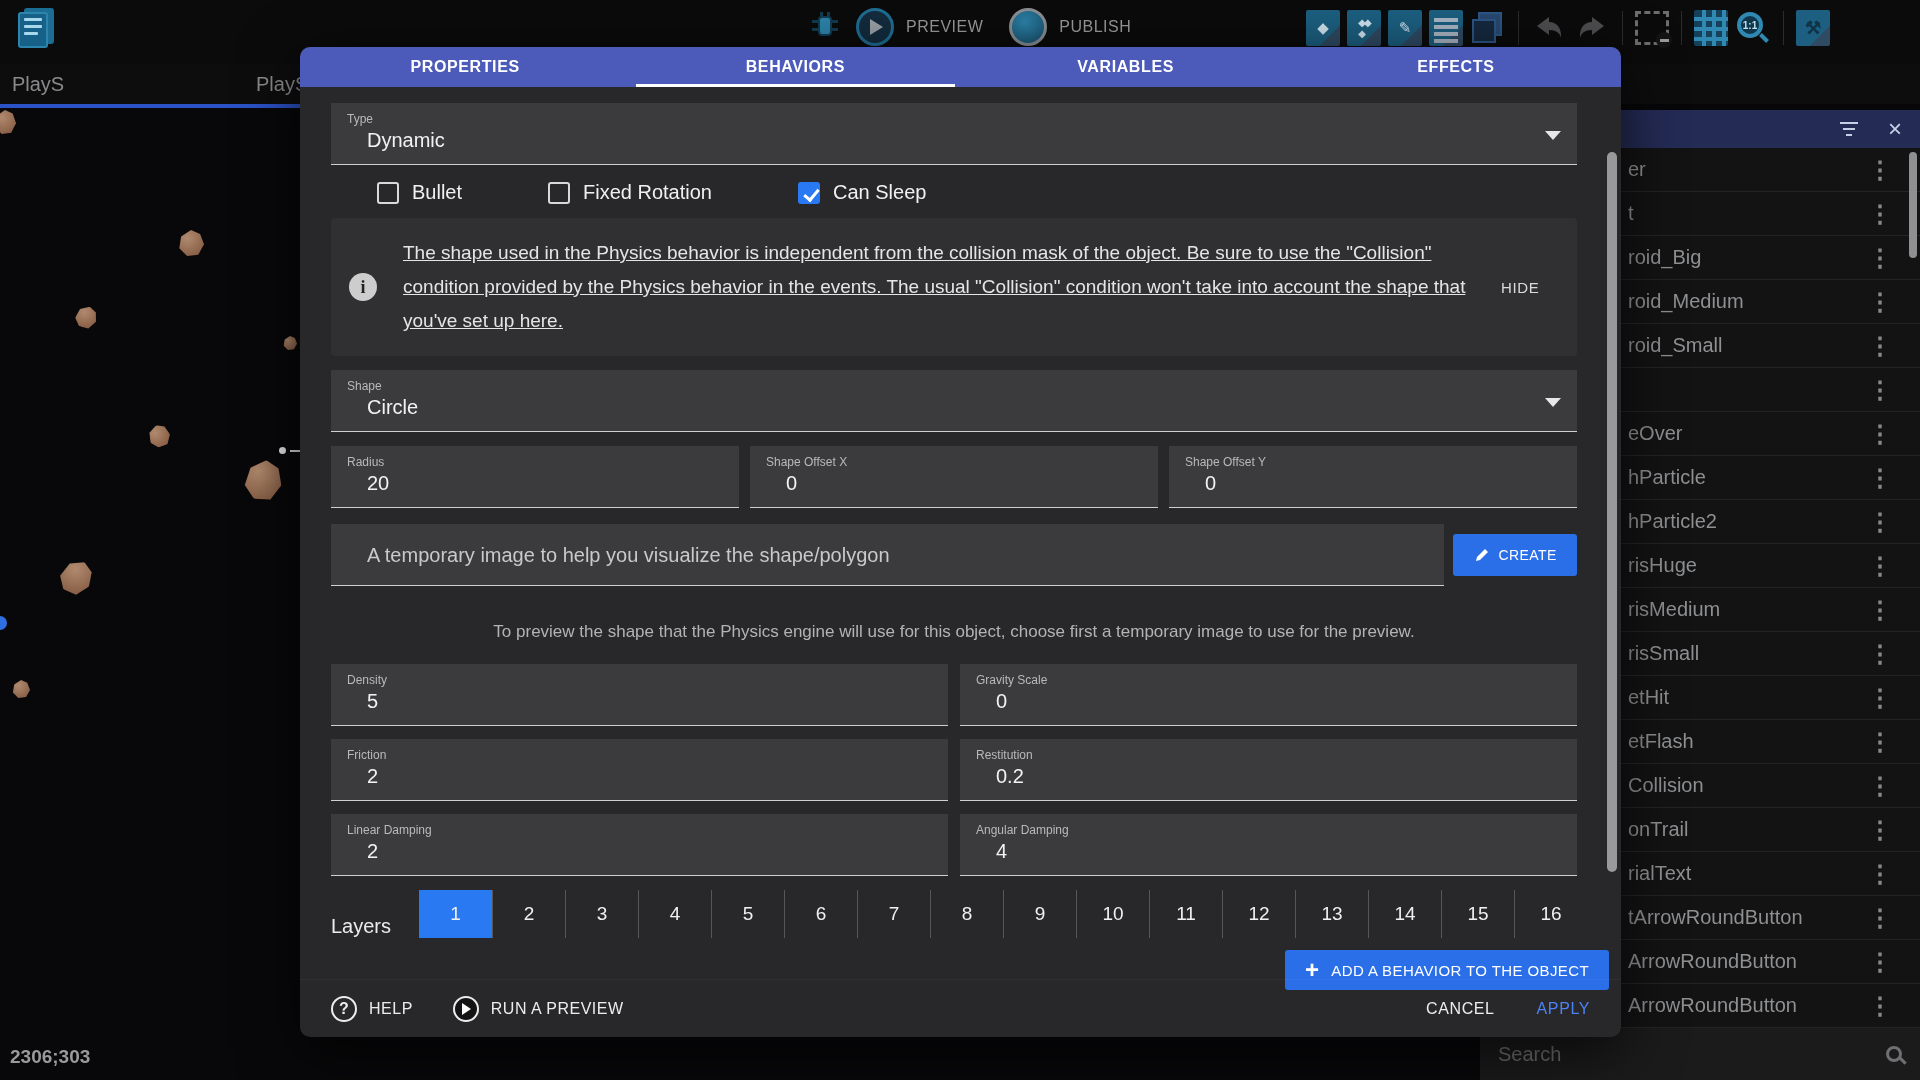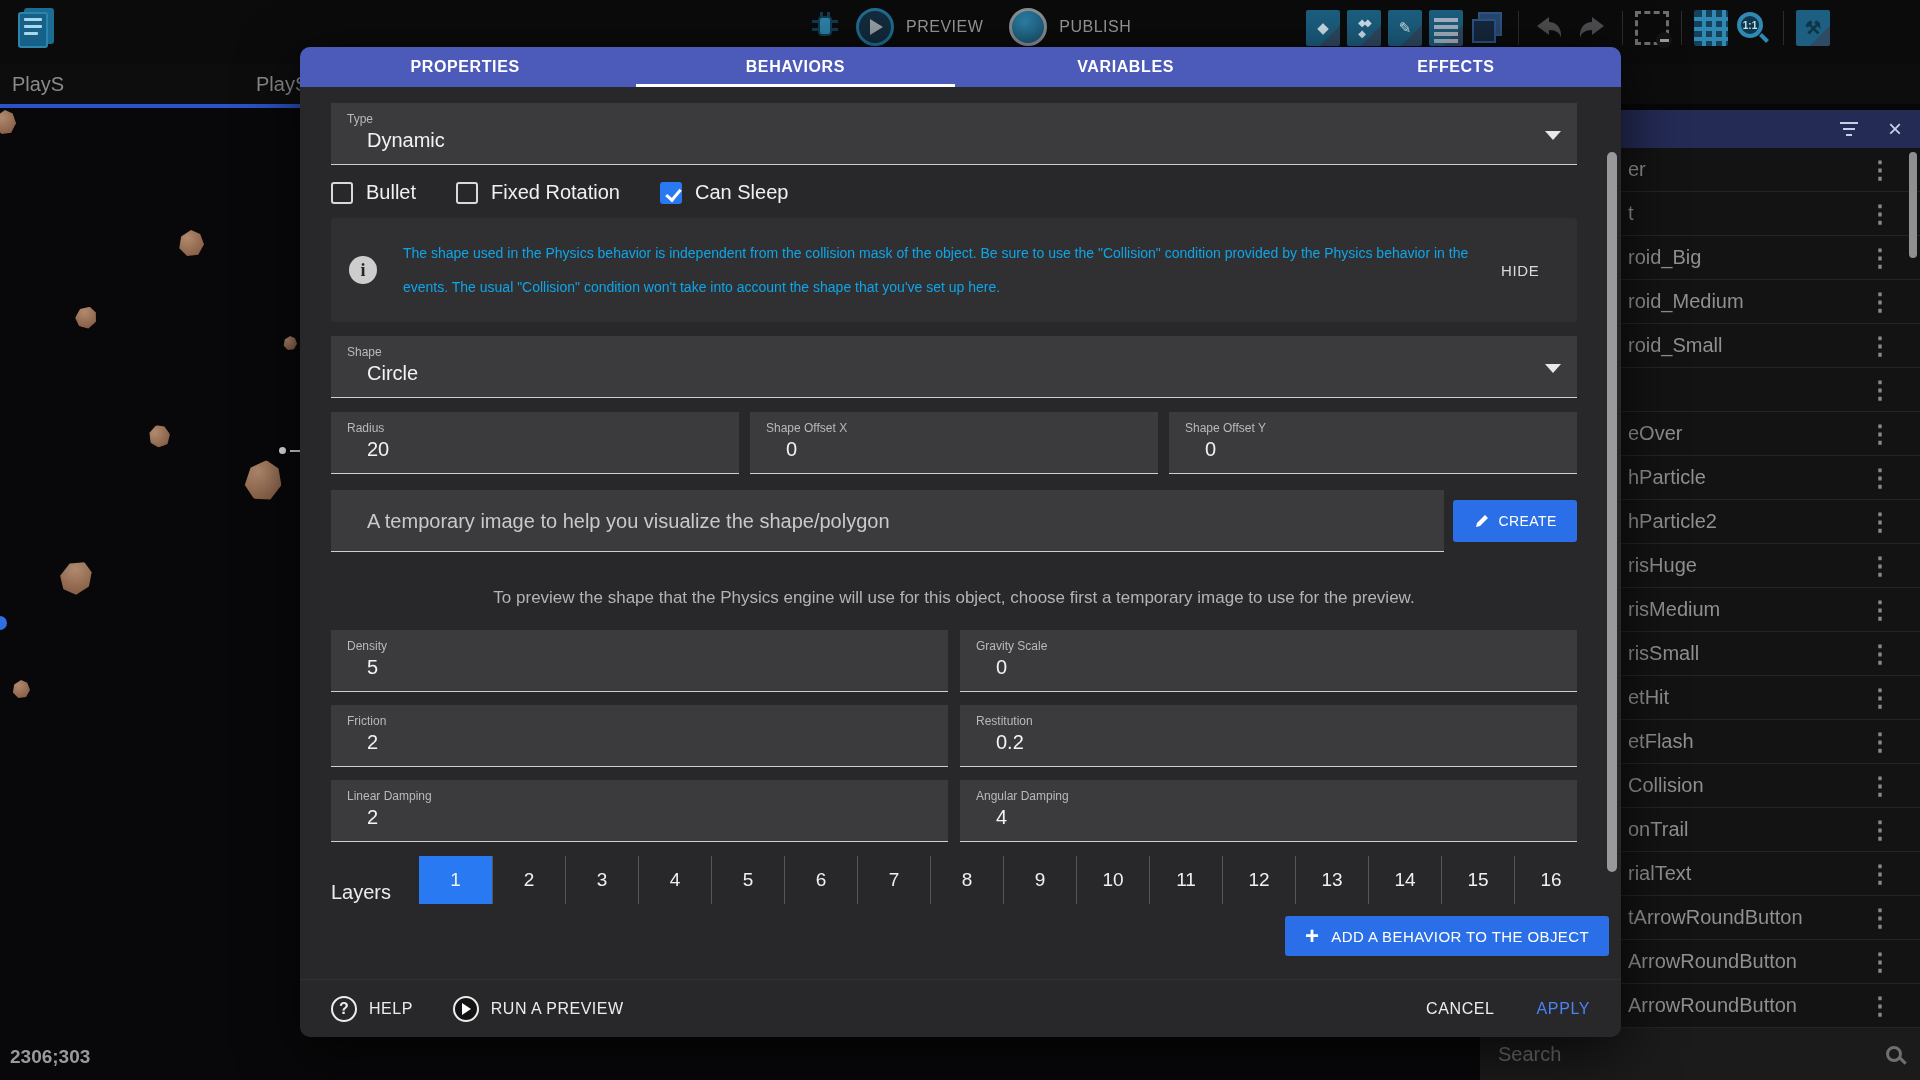--- a/index.html
+++ b/index.html
@@ -91,29 +91,29 @@
   .dlg-body { position:absolute; top:40px; left:0; right:0; bottom:58px; padding:10px 44px 0 31px; }
   .dlg-scroll { position:absolute; right:4px; top:105px; width:10px; height:720px; background:#99999b; border-radius:5px; }
 
   .field { background:#3b3b3d; border-bottom:1px solid #cfcfcf; padding:9px 16px 8px 16px; position:relative; height:62px; }
   .field .lab { color:#b9b9bb; font-size:12px; }
   .field .val { color:#f2f2f2; font-size:20px; margin-top:3px; background:transparent; border:none; outline:none; width:95%; font-family:"Liberation Sans",sans-serif;margin-left:20px; }
   .field input::placeholder { color:#c9c9c9; }
   .dd-arrow { position:absolute; right:16px; top:28px; width:0; height:0; border-left:8px solid transparent; border-right:8px solid transparent; border-top:9px solid #e8e8e8; }
 
   .cb-row { margin-top:16px; display:flex; align-items:center; gap:40px; }
-  .cb { display:flex; align-items:center; gap:13px; cursor:pointer; }
+  .cb { display:flex; align-items:center; gap:13px; cursor:pointer;margin-left:46px; }
   .cb .box { width:22px; height:22px; border:2px solid #d9d9d9; border-radius:3px; position:relative; }
   .cb.on .box { background:#2979f3; border-color:#2979f3; }
   .cb.on .box::after { content:""; position:absolute; left:7px; top:2px; width:6px; height:12px; border:solid #fff; border-width:0 3px 3px 0; transform:rotate(40deg); }
   .cb .cbl { color:#f0f0f0; font-size:20px; }
 
   .infobox { margin-top:14px; background:#303032; border-radius:4px; padding:18px 24px 18px 18px; display:flex; align-items:center; }
   .info-ic { width:28px; height:28px; border-radius:50%; background:#cdcdcd; color:#242424; font-weight:bold; font-size:18px; display:flex; align-items:center; justify-content:center; margin-right:26px; flex:none; font-family:"Liberation Serif",serif; }
-  .info-text { flex:1; color:#0ea5e9; font-size:14px; line-height:34px; max-width:1070px; }
+  .info-text { flex:1; color:#e5e5e5; font-size:19px; line-height:34px; max-width:1070px;text-decoration:underline; }
   .hide-btn { margin-left:28px; color:#dadada; font-size:15px; letter-spacing:0.6px; cursor:pointer; flex:none; }
 
   .mt14 { margin-top:14px; }
   .row3 { display:flex; gap:11px; }
   .row3 .field { flex:1; }
   .row2 { display:flex; gap:12px; margin-bottom:13px; }
   .row2 .field { flex:1; }
 
   .temp-row { display:flex; align-items:center; margin-top:16px; }
   .temp-row .field { width:1116px; }

